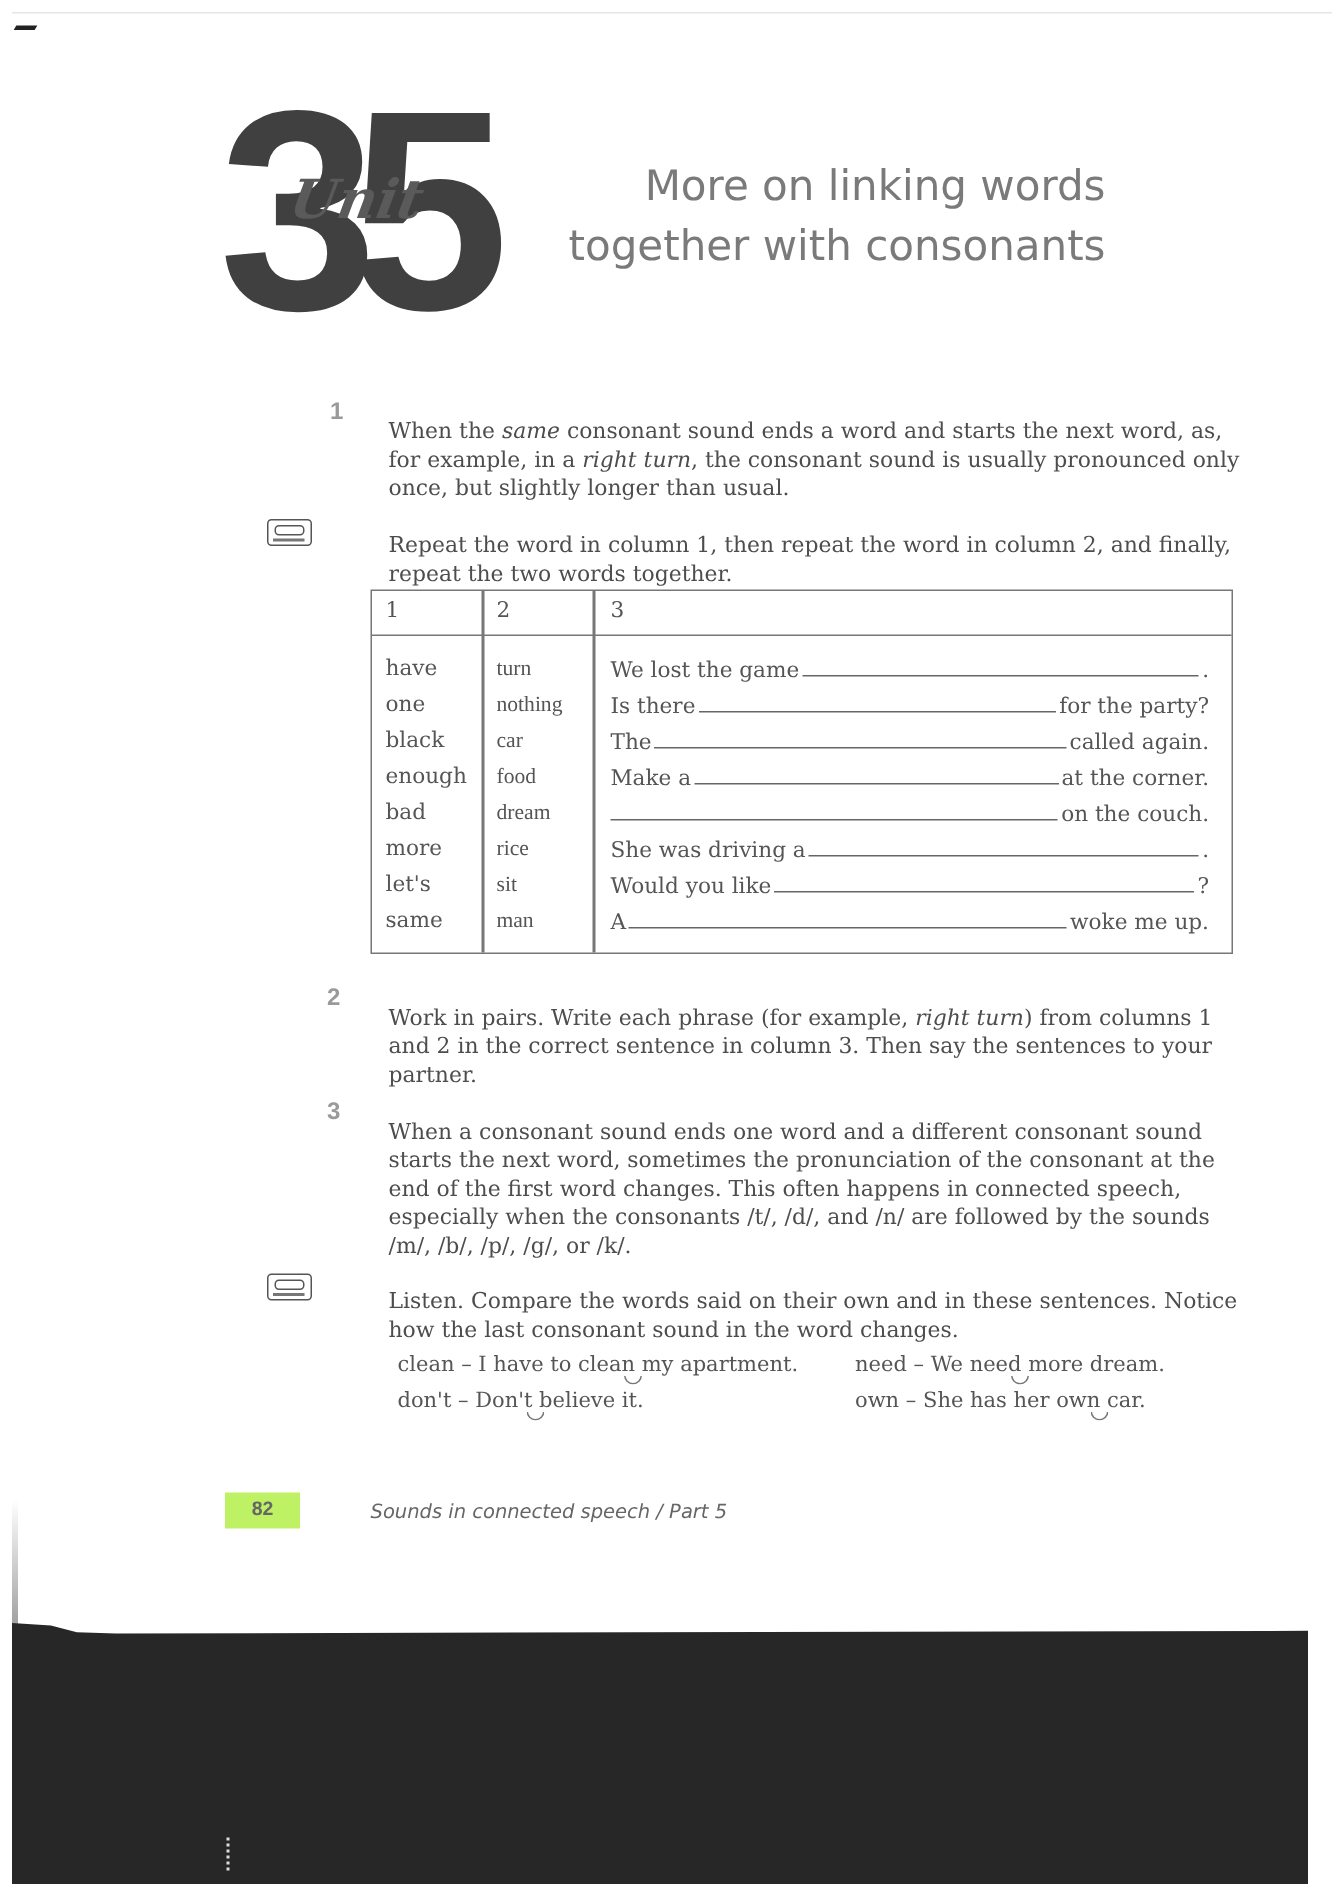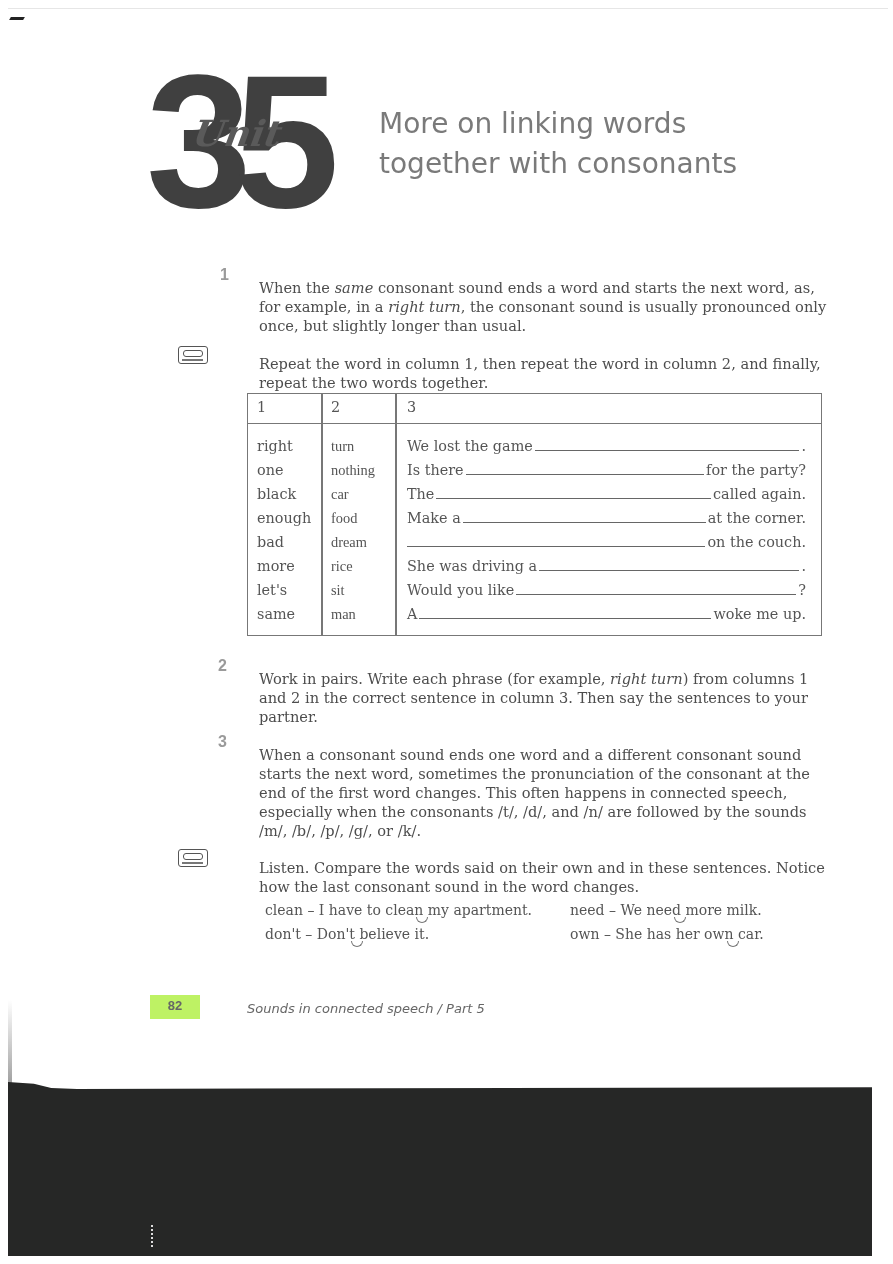--- a/index.html
+++ b/index.html
@@ -13,21 +13,21 @@
   
   .unit-num { position: absolute; left: 146px; top: 70px; width: 215px; height: 150px; }
   .unit-num .digits {
     position: absolute; left: 0; top: -24px; font-family: Liberation Sans, sans-serif;
     font-weight: bold; font-size: 190px; letter-spacing: -18px; color: #404040; line-height: 1;
   }
   .unit-num .unit-word {
     position: absolute; left: 48px; top: 42px; font-family: "DejaVu Serif", serif;
     font-style: italic; font-weight: bold; font-size: 36px; color: #5a5a5a; transform: skewX(-10deg);
   }
-  .title { position: absolute; left: 379px; top: 104px; font-family: "DejaVu Sans", sans-serif; font-size: 28px; line-height: 40px; color: #7a7a7a; font-weight: normal; margin: 0; }
+  .title { position: absolute; left: 379px; top: 104px; font-family: "DejaVu Sans", sans-serif; font-size: 28px; line-height: 40px; color: #7a7a7a; font-weight: normal; margin: 0; text-align: right; }
   .title span { display: block; }
 
   
   .num { position: absolute; font-family: "Liberation Sans", sans-serif; font-weight: bold; font-size: 16px; color: #9a9a9a; }
   .para { position: absolute; left: 247px; width: 575px; font-size: 14.6px; line-height: 19px; color: #4d4d4d; margin: 12px; }
   .para i { font-style: italic; }
   .cassette { position: absolute; left: 178px; width: 30px; height: 18px; border: 1.5px solid #555; border-radius: 3px; box-sizing: border-box; }
   .cassette::before { content: ""; position: absolute; left: 4px; top: 3px; width: 18px; height: 5px; border: 1px solid #555; border-radius: 3px; }
   .cassette::after { content: ""; position: absolute; left: 3px; bottom: 2px; width: 21px; height: 2px; background: #777; }
 
@@ -82,21 +82,21 @@
 
 <div class="tbl">
   <div class="hdr"></div>
   <div class="vline" style="left:73px;"></div>
   <div class="vline" style="left:147px;"></div>
   <div class="h" style="left:9px;">1</div>
   <div class="h" style="left:83px;">2</div>
   <div class="h" style="left:159px;">3</div>
 
   <div class="col1">
-    <div>right</div>
+    <div>have</div>
     <div>one</div>
     <div>black</div>
     <div>enough</div>
     <div>bad</div>
     <div>more</div>
     <div>let's</div>
     <div>same</div>
   </div>
   <div class="col2">
     <div>turn</div>
@@ -156,21 +156,21 @@
 <p class="para" style="top:657px;"><span>Work in pairs. Write each phrase (for example, </span><i>right turn</i><span>) from columns 1 and 2 in the correct sentence in column 3. Then say the sentences to your partner.</span></p>
 
 <div class="num" style="left:218px; top:733px;">3</div>
 <p class="para" style="top:733px;">When a consonant sound ends one word and a different consonant sound starts the next word, sometimes the pronunciation of the consonant at the end of the first word changes. This often happens in connected speech, especially when the consonants /t/, /d/, and /n/ are followed by the sounds /m/, /b/, /p/, /g/, or /k/.</p>
 
 <div class="cassette" style="top:849px;"></div>
 <p class="para" style="top:846px;">Listen. Compare the words said on their own and in these sentences. Notice how the last consonant sound in the word changes.</p>
 
 <div class="ex" style="left:265px; top:902px;"><span>clean – I have to clea</span><span class="link">n</span><span> my apartment.</span></div>
 <div class="ex" style="left:265px; top:926px;"><span>don't – Don'</span><span class="link">t</span><span> believe it.</span></div>
-<div class="ex" style="left:570px; top:902px;"><span>need – We nee</span><span class="link">d</span><span> more milk.</span></div>
+<div class="ex" style="left:570px; top:902px;"><span>need – We nee</span><span class="link">d</span><span> more dream.</span></div>
 <div class="ex" style="left:570px; top:926px;"><span>own – She has her ow</span><span class="link">n</span><span> car.</span></div>
 
 <div class="pageno">82</div>
 <div class="running">Sounds in connected speech  /  Part 5</div>
 
 <div class="scan-edge"></div>
 <div class="dark"></div>
 <div class="dust"></div>
 
 </body></html>

